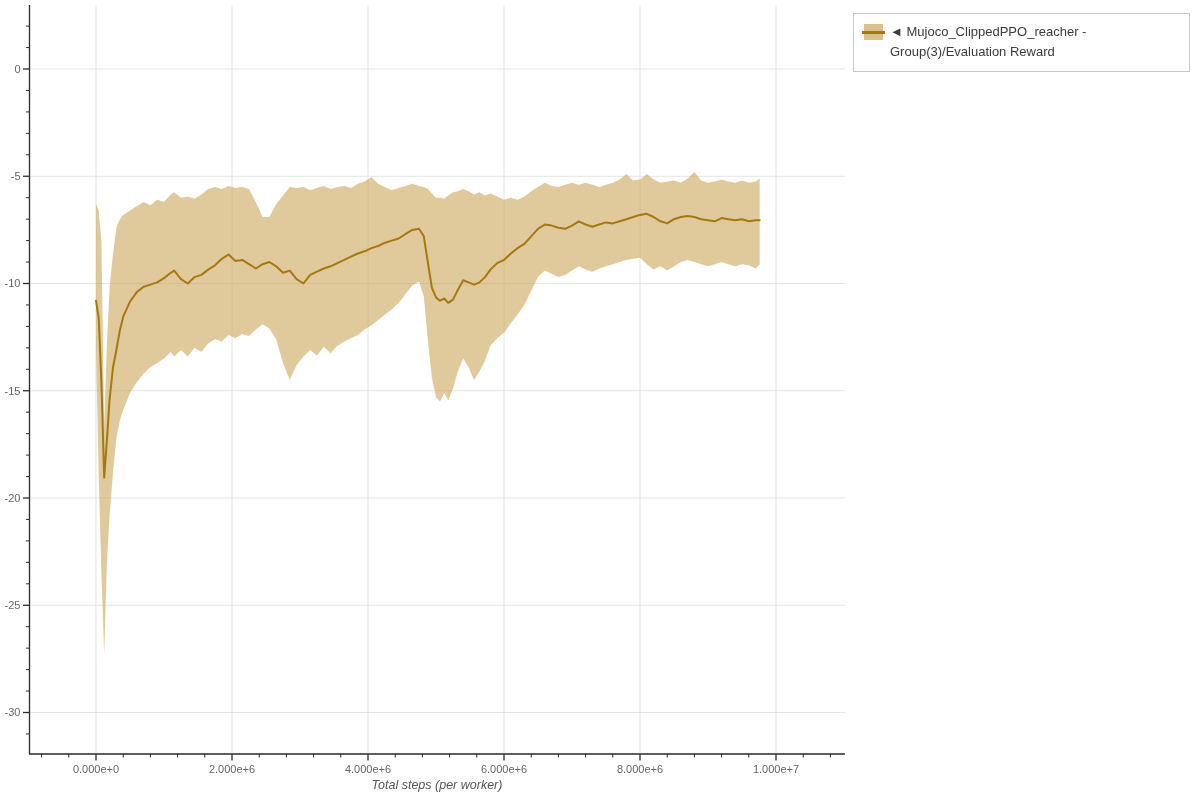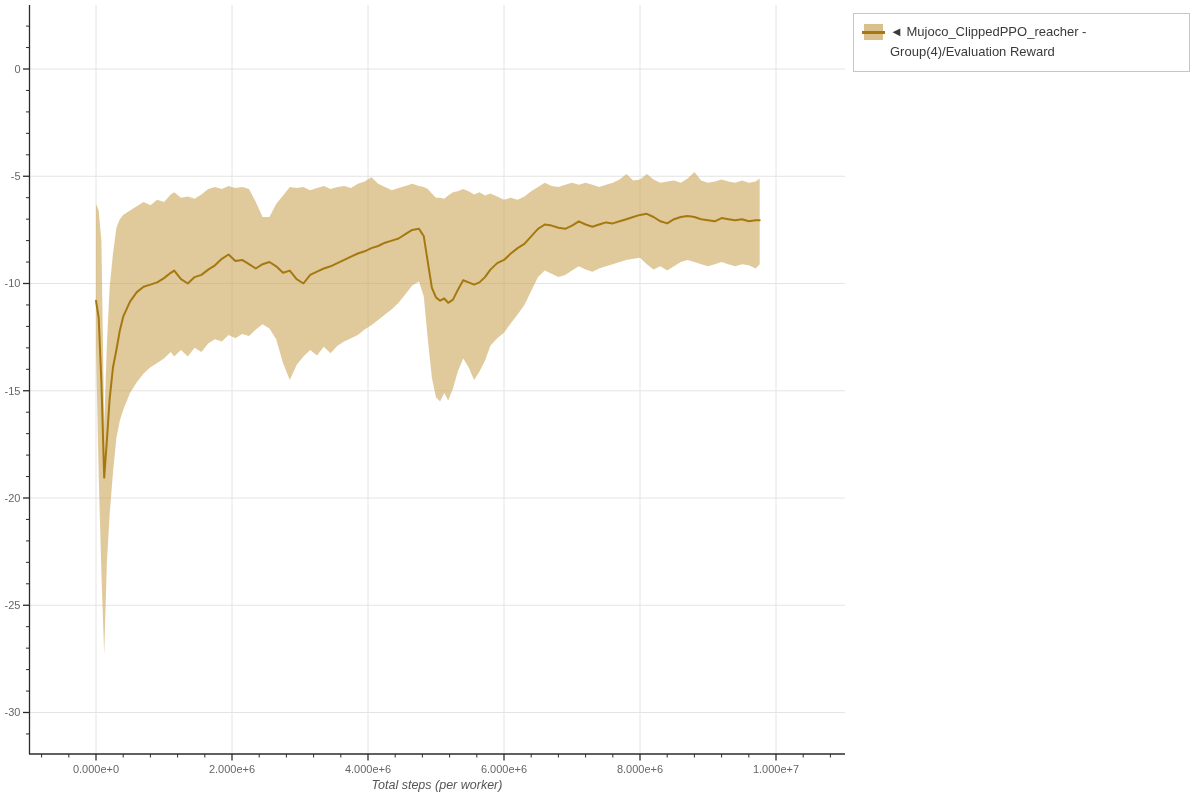--- a/index.html
+++ b/index.html
@@ -131,16 +131,16 @@
         <text x="20.5" y="716.3" text-anchor="end" font-size="11" fill="#666666">-30</text>
       </g>
     <text id="x-axis-title" x="437" y="789" text-anchor="middle" font-size="12.5" font-style="italic" fill="#555555">Total steps (per worker)</text>
   </svg>
 
   <div class="legend">
     <div class="legend-entry">
       <span class="swatch">
         <span class="swatch-line"></span>
       </span>
-      <span class="legend-label">◄ Mujoco_ClippedPPO_reacher - Group(4)/Evaluation Reward</span>
+      <span class="legend-label">◄ Mujoco_ClippedPPO_reacher - Group(3)/Evaluation Reward</span>
     </div>
   </div>
 </div>
 
 </body></html>

